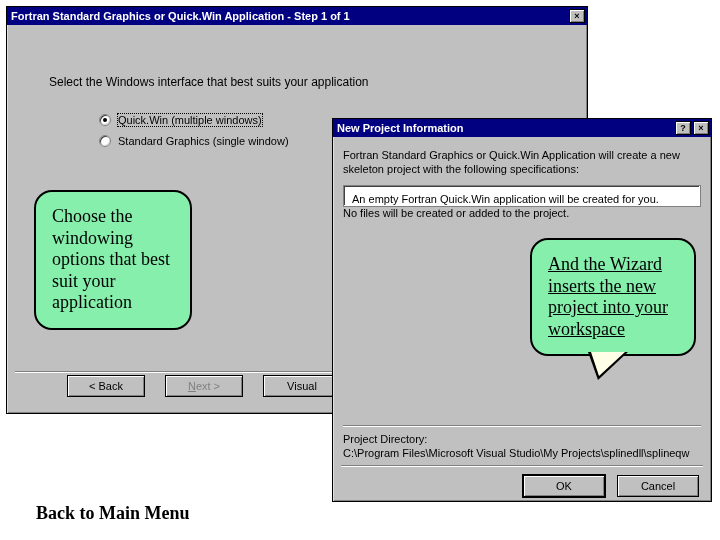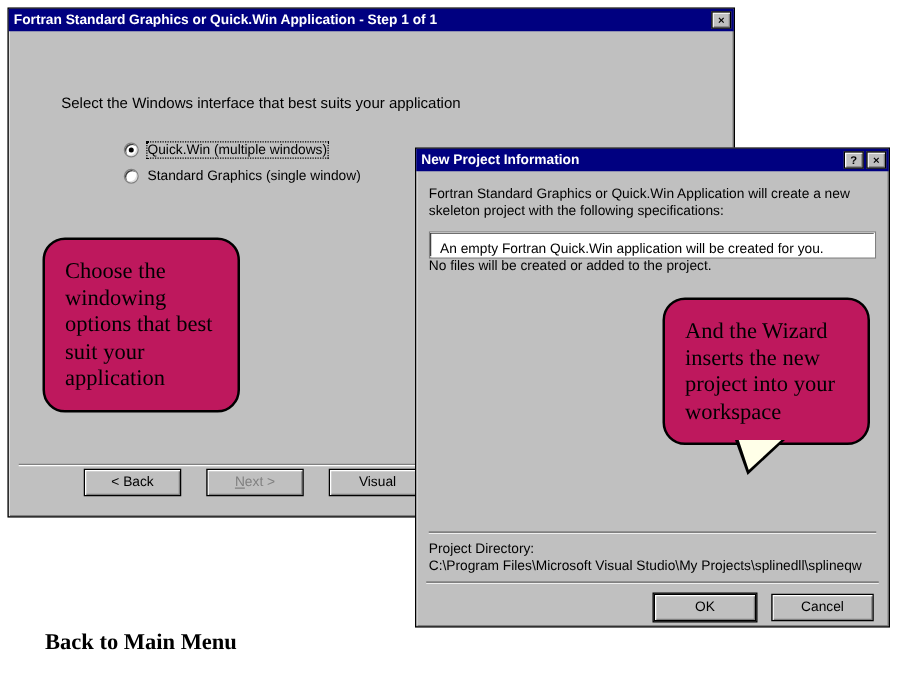--- a/index.html
+++ b/index.html
@@ -78,21 +78,21 @@
   .sunken-box {
     background: #fff;
     border: 1px solid #808080;
     box-shadow: inset -1px -1px 0 #fff, inset 1px 1px 0 #404040;
     padding: 6px 8px;
     font-size: 11px;
     line-height: 1.3;
   }
   .callout {
     position: absolute;
-    background: #be185d;
+    background: #86efac;
     border: 2px solid #000;
     border-radius: 18px;
     padding: 14px 16px;
     font-family: "Times New Roman", serif;
     font-size: 18px;
     line-height: 1.2;
     z-index: 50;
   }
   .callout .tail {
     position: absolute;
@@ -192,18 +192,18 @@
     <div class="btn" style="min-width:82px;">
         <span>Cancel</span>
       </div>
   </div>
 </div>
 
 <div class="callout" style="left:34px; top:190px; width:158px;">
   <span>Choose the windowing options that best suit your application</span>
 </div>
 
-<div class="callout" style="left:530px; top:238px; width:166px;">
+<div class="callout" style="left:530px; top:238px; width:166px;text-decoration:underline;">
   <span>And the Wizard inserts the new project into your workspace</span>
   <div class="tail"></div>
 </div>
 
 <div class="backlink">Back to Main Menu</div>
 
 </body></html>

